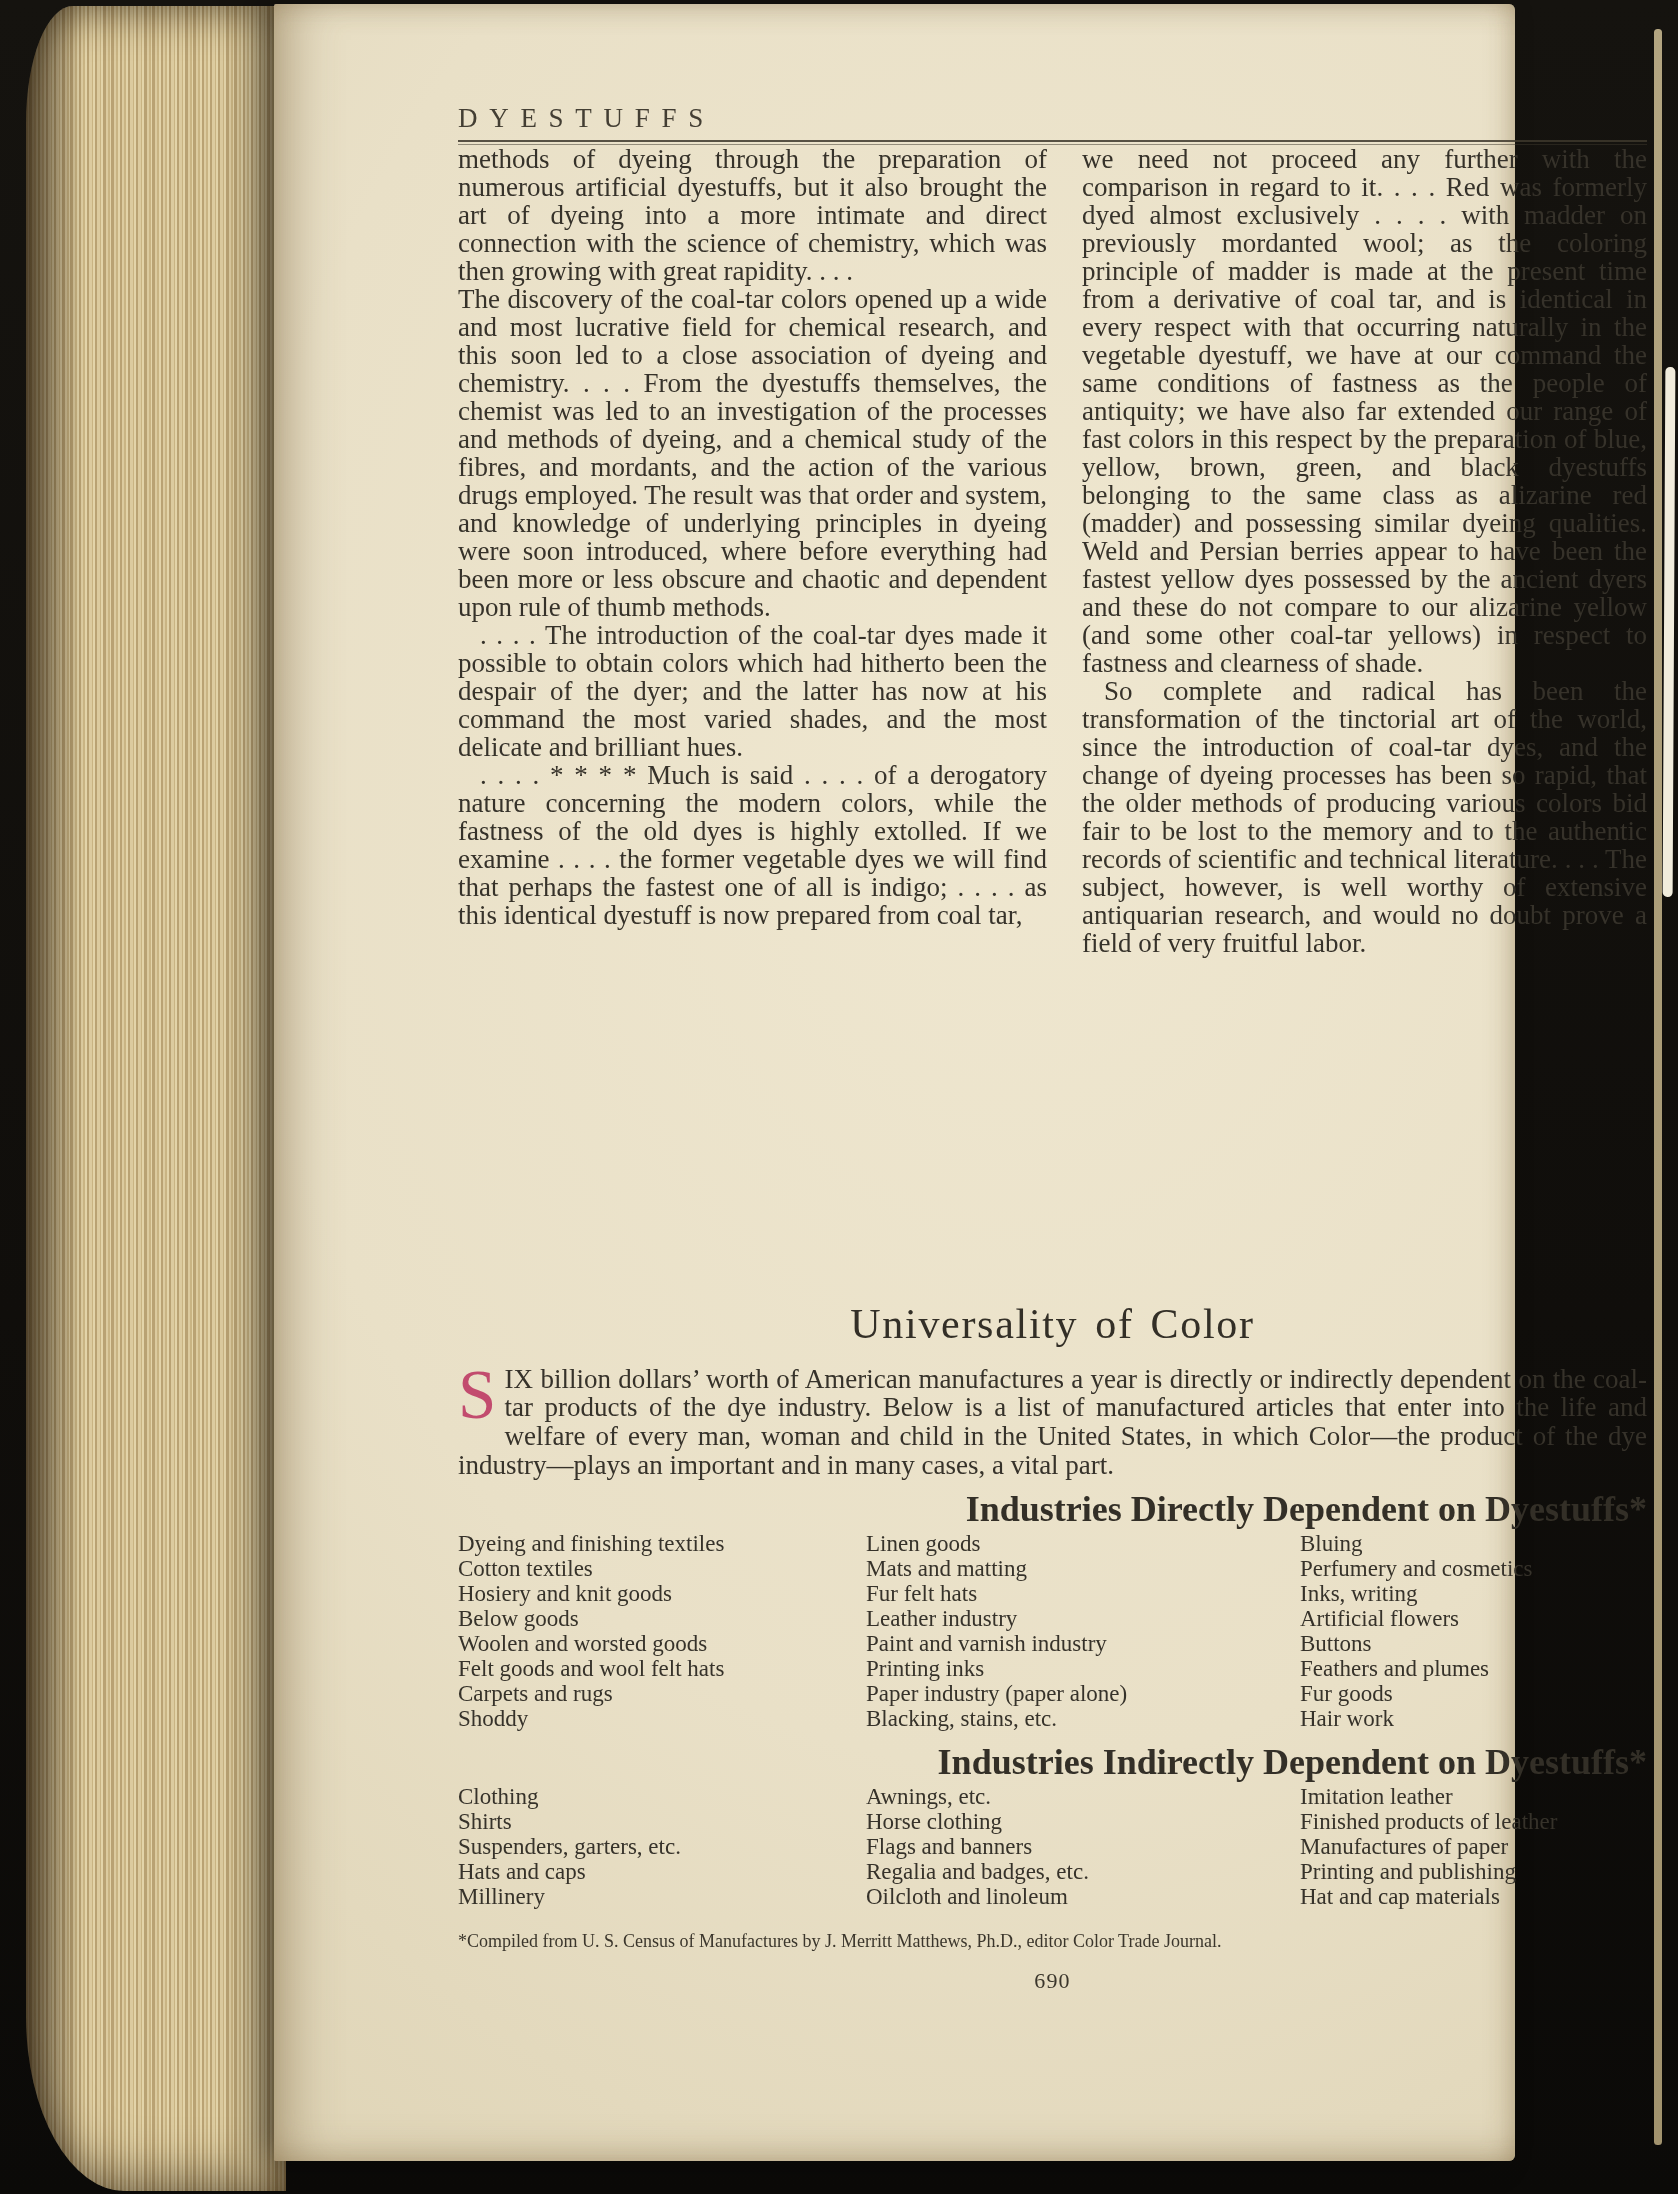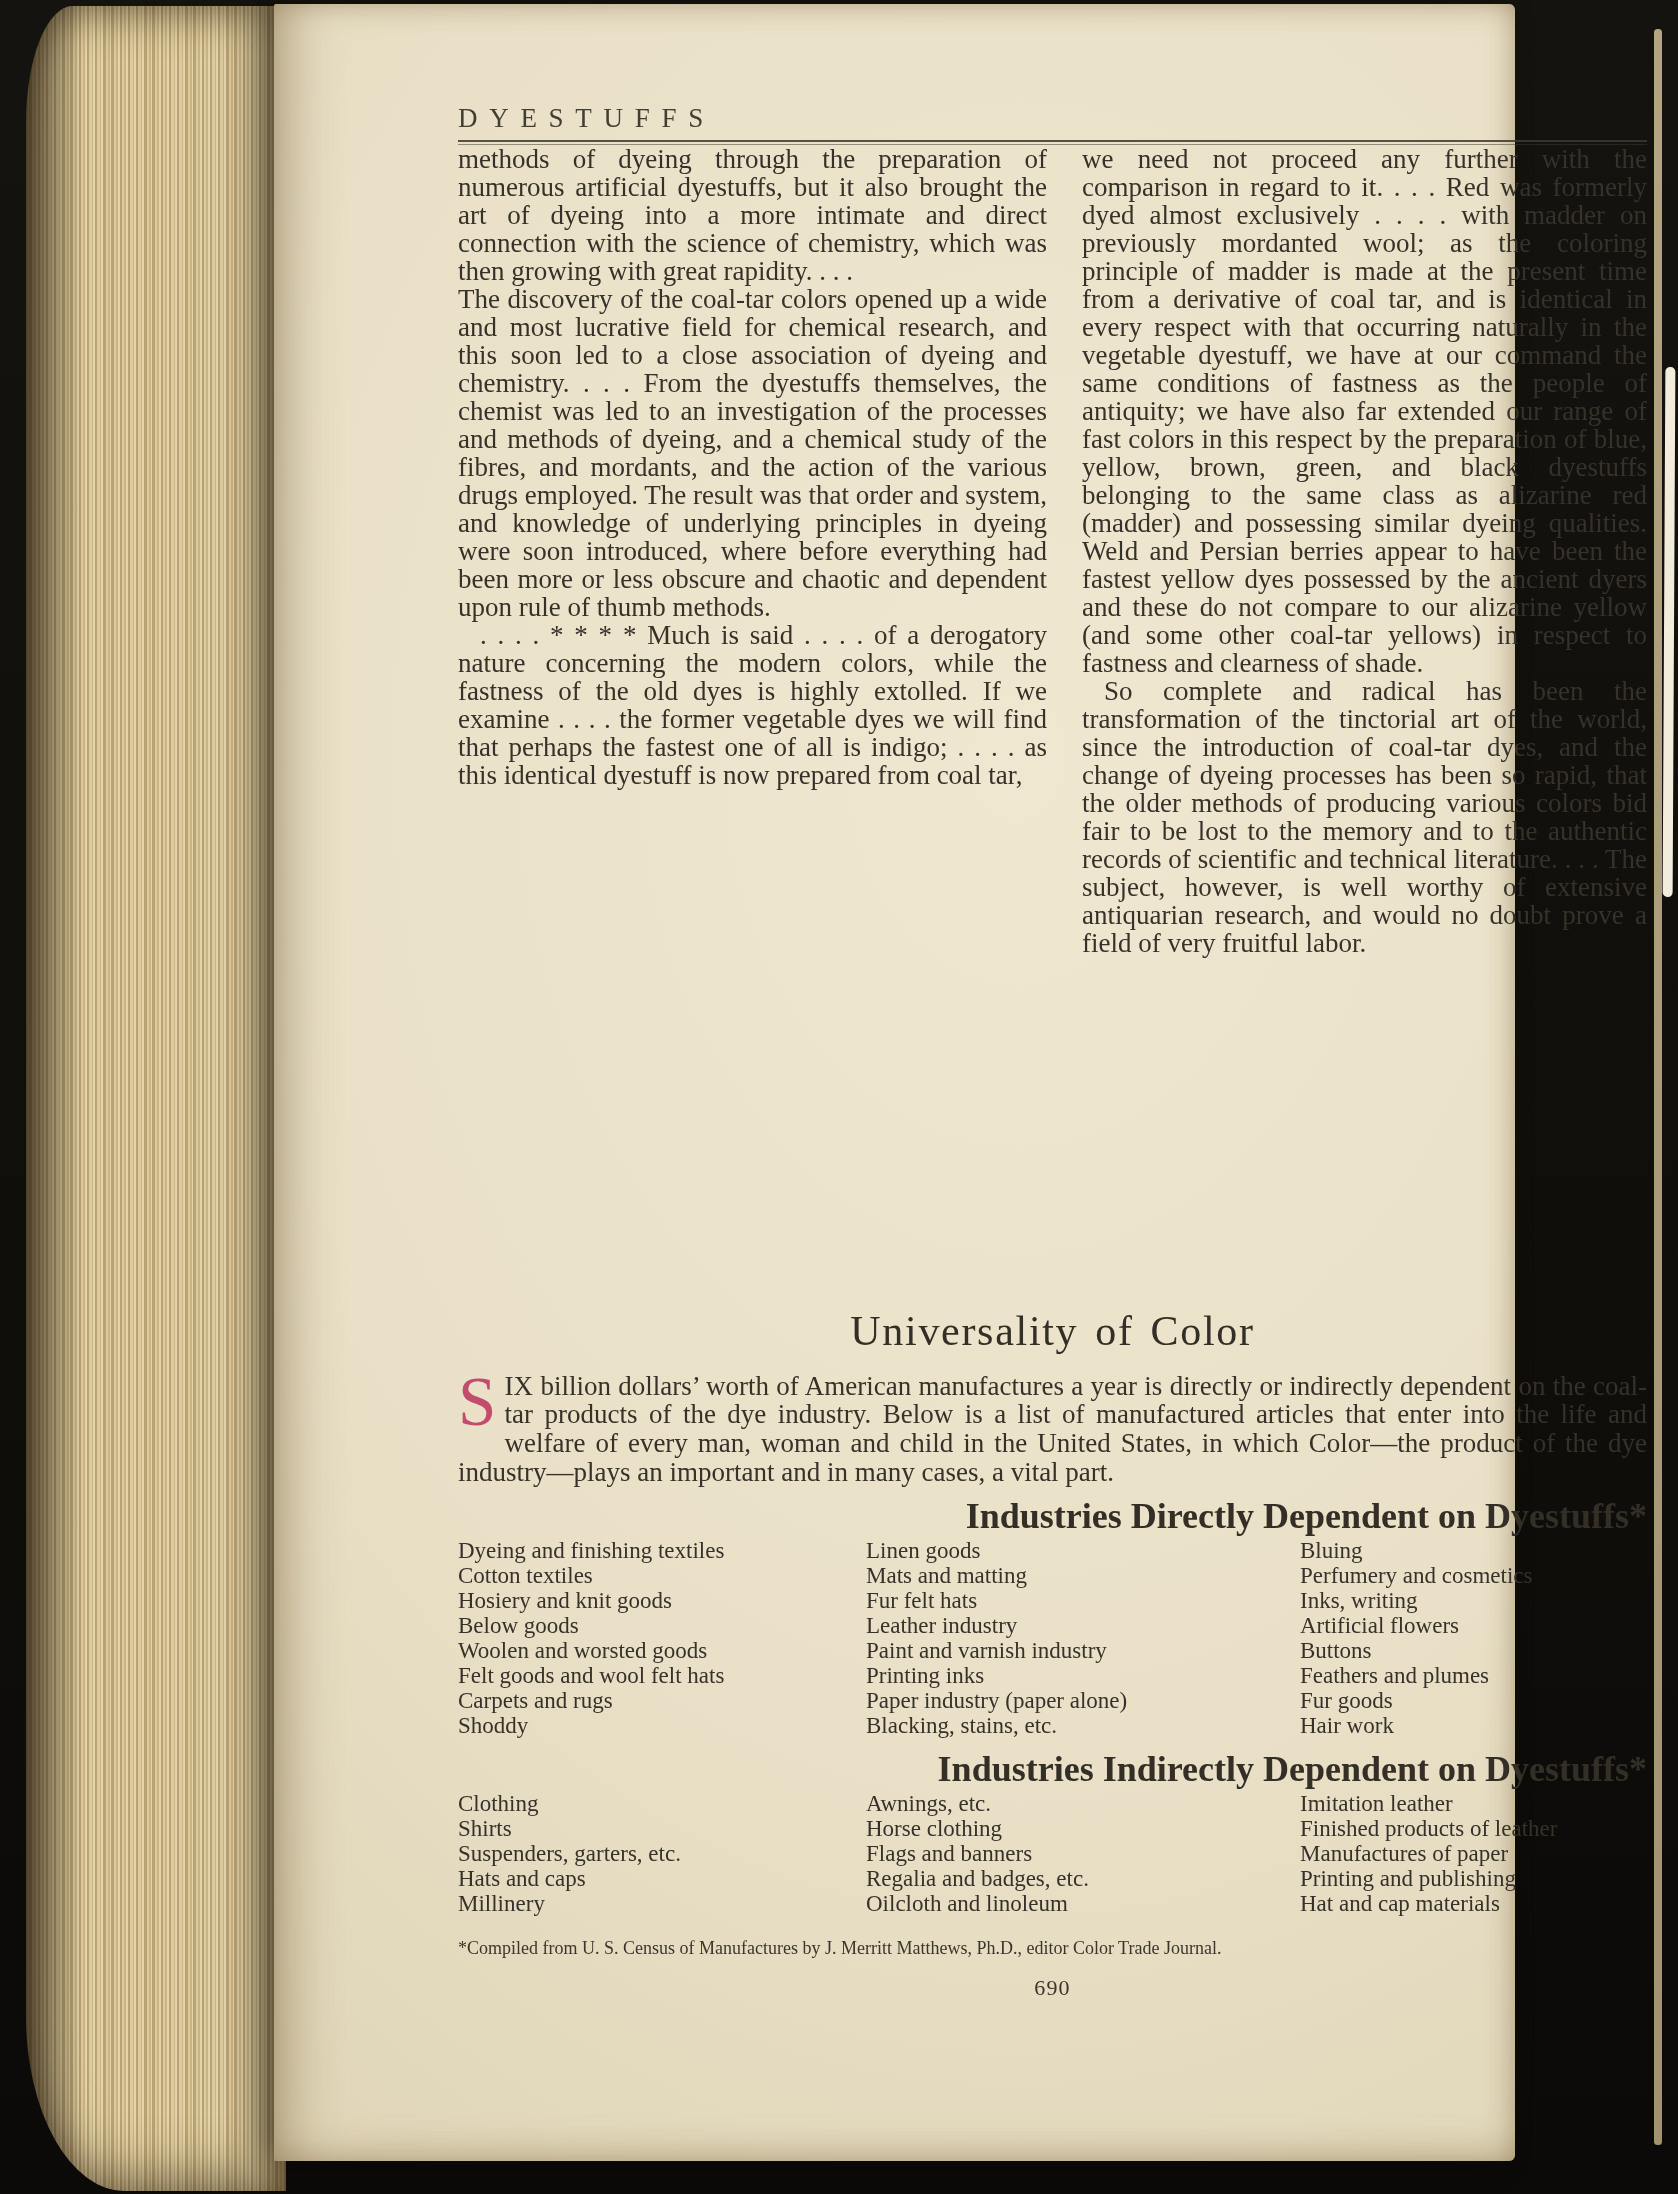--- a/index.html
+++ b/index.html
@@ -48,21 +48,21 @@
   .running-head { font-size:27px; line-height:29px; letter-spacing:11.7px; color:#433e33; }
   .rule { margin-top:7px; height:5.8px; border-top:2.9px solid rgba(62,56,44,.85); border-bottom:1.2px solid rgba(62,56,44,.50); }
 
   .columns { display:flex; gap:35px; min-height:1143px; align-items:flex-start; }
   .col { text-align:justify; font-size:27px; line-height:28px; }
   .col-left { width:589px; }
   .col-right { width:565px; }
   .col p { margin:0; }
   .indent { text-indent:22px; }
 
-  .section-title { margin-top:21px; text-align:center; font-size:42px; line-height:45px; font-weight:normal; letter-spacing:1.7px; word-spacing:4.7px; color:#332f27; }
+  .section-title { margin-top:14px; text-align:center; font-size:42px; line-height:45px; font-weight:normal; letter-spacing:1.7px; word-spacing:4.7px; color:#332f27; }
 
   .intro { margin-top:17.5px; font-size:27px; line-height:28.6px; text-align:justify; }
   .dropcap { float:left; font-size:69px; line-height:55px; padding:3.5px 8.2px 0 0; color:#c24b6e; }
 
   .list-heading { margin-top:16.3px; text-align:right; font-size:36px; line-height:29px; font-weight:bold; color:#332f27; }
   .lists { display:flex; margin-top:7px; }
   .lc { list-style:none; font-size:23px; line-height:25px; }
   .lc1 { width:408px; } .lc2 { width:434px; } .lc3 { flex:1; }
 
   .footnote { margin-top:22px; font-size:18px; line-height:21px; color:#3b362c; }
@@ -79,20 +79,21 @@
   <div class="page">
     <div class="content">
 
       <div class="running-head">DYESTUFFS</div>
       <div class="rule"></div>
 
       <div class="columns">
         <div class="col col-left">
           <p>methods of dyeing through the preparation of numerous artificial dyestuffs, but it also brought the art of dyeing into a more intimate and direct connection with the science of chemistry, which was then growing with great rapidity. . . .</p>
           <p>The discovery of the coal-tar colors opened up a wide and most lucrative field for chemical research, and this soon led to a close association of dyeing and chemistry. . . . From the dyestuffs themselves, the chemist was led to an investigation of the processes and methods of dyeing, and a chemical study of the fibres, and mordants, and the action of the various drugs employed. The result was that order and system, and knowledge of underlying principles in dyeing were soon introduced, where before everything had been more or less obscure and chaotic and dependent upon rule of thumb methods.</p>
+          <p class="indent">. . . . The introduction of the coal-tar dyes made it possible to obtain colors which had hitherto been the despair of the dyer; and the latter has now at his command the most varied shades, and the most delicate and brilliant hues.</p>
           <p class="indent">. . . . * * * * Much is said . . . . of a derogatory nature concerning the modern colors, while the fastness of the old dyes is highly extolled. If we examine . . . . the former vegetable dyes we will find that perhaps the fastest one of all is indigo; . . . . as this identical dyestuff is now prepared from coal tar,</p>
         </div>
         <div class="col col-right">
           <p>we need not proceed any further with the comparison in regard to it. . . . Red was formerly dyed almost exclusively . . . . with madder on previously mordanted wool; as the coloring principle of madder is made at the present time from a derivative of coal tar, and is identical in every respect with that occurring naturally in the vegetable dyestuff, we have at our command the same conditions of fastness as the people of antiquity; we have also far extended our range of fast colors in this respect by the preparation of blue, yellow, brown, green, and black dyestuffs belonging to the same class as alizarine red (madder) and possessing similar dyeing qualities. Weld and Persian berries appear to have been the fastest yellow dyes possessed by the ancient dyers and these do not compare to our alizarine yellow (and some other coal-tar yellows) in respect to fastness and clearness of shade.</p>
           <p class="indent">So complete and radical has been the transformation of the tinctorial art of the world, since the introduction of coal-tar dyes, and the change of dyeing processes has been so rapid, that the older methods of producing various colors bid fair to be lost to the memory and to the authentic records of scientific and technical literature. . . . The subject, however, is well worthy of extensive antiquarian research, and would no doubt prove a field of very fruitful labor.</p>
         </div>
       </div>
 
       <h1 class="section-title">Universality of Color</h1>
 

